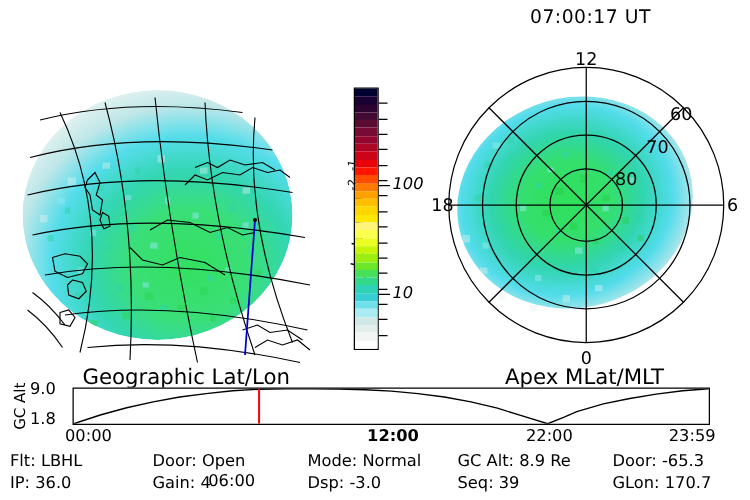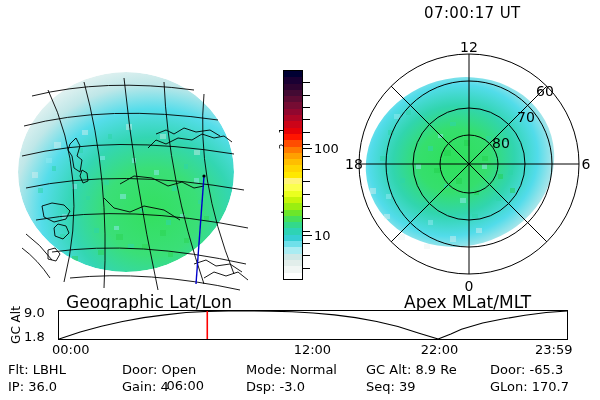--- a/index.html
+++ b/index.html
@@ -17,21 +17,21 @@
   .h-date{left:272px;}
   .h-time{left:424px;}
 
   
   .panel{position:absolute;}
   #geo-panel{left:8px;top:38px;width:258px;height:258px;}
   #apex-panel{left:340px;top:38px;width:258px;height:258px;}
   .panel svg{display:block;}
 
   
-  #colorbar-group{position:absolute;left:262px;top:52px;width:86px;height:246px;}
+  #colorbar-group{position:absolute;left:262px;top:52px;width:86px;height:246px;font-style:italic;}
   .cb-box{position:absolute;left:21px;top:18px;width:20px;height:210px;border:1px solid #000;box-sizing:border-box;}
   .cb-fill{position:absolute;inset:0;}
   .cb-band{width:100%;}
   .cb-ticks{position:absolute;left:41px;top:18px;width:7px;height:210px;}
   .cb-tick{position:absolute;left:0;width:7px;height:1px;background:#000;}
   .cb-tick.major{width:9px;height:1px;}
   .cb-lab{position:absolute;left:52px;font-size:13px;white-space:nowrap;transform:translateY(-50%);}
   .cb-axislabel{
     position:absolute;left:-56px;top:50%;width:160px;
     transform:translateY(-50%) rotate(-90deg);
@@ -345,21 +345,21 @@
     <div id="orbit-frame">
       <svg id="orbit-svg" width="508" height="28" viewBox="0 0 508 28">
           <polyline points="0.00,28.00 21.18,21.00 42.36,15.17 63.55,10.50 84.73,6.61 105.91,3.89 127.09,1.56 148.27,0.39 169.45,0.00 190.64,0.00 211.82,0.19 233.00,0.78 254.18,1.94 275.36,3.89 296.54,6.61 317.73,10.50 338.91,15.56 360.09,22.17 379.15,28.00 391.86,22.94 402.45,18.28 423.63,12.06 444.82,7.78 466.00,4.28 487.18,1.56 508.00,0.00" fill="none" stroke="#000000" stroke-width="1.1"></polyline>
           <line x1="148.2716924488179" x2="148.2716924488179" y1="0" y2="28" stroke="#ff0000" stroke-width="1.6"></line>
         </svg>
     </div>
 
     <div id="orbit-xticks">
         <div class="xtick" style="left: 52px;">00:00</div>
         <div class="xtick" style="left: 166.59px; margin-top: 36px;">06:00</div>
-        <div class="xtick" style="left: 293.68px;">12:00</div>
+        <div class="xtick" style="left: 293.68px; font-weight: bold;">12:00</div>
         <div class="xtick" style="left: 420.77px;">22:00</div>
         <div class="xtick" style="left: 535px;">23:59</div>
       </div>
   </div>
 
   <div id="status">
     <div class="status-row" id="status-row-0">
         <div class="status-cell sc0"><span>Flt: </span><span>LBHL</span></div>
         <div class="status-cell sc1"><span>Door: </span><span>Open</span></div>
         <div class="status-cell sc2"><span>Mode: </span><span>Normal</span></div>

